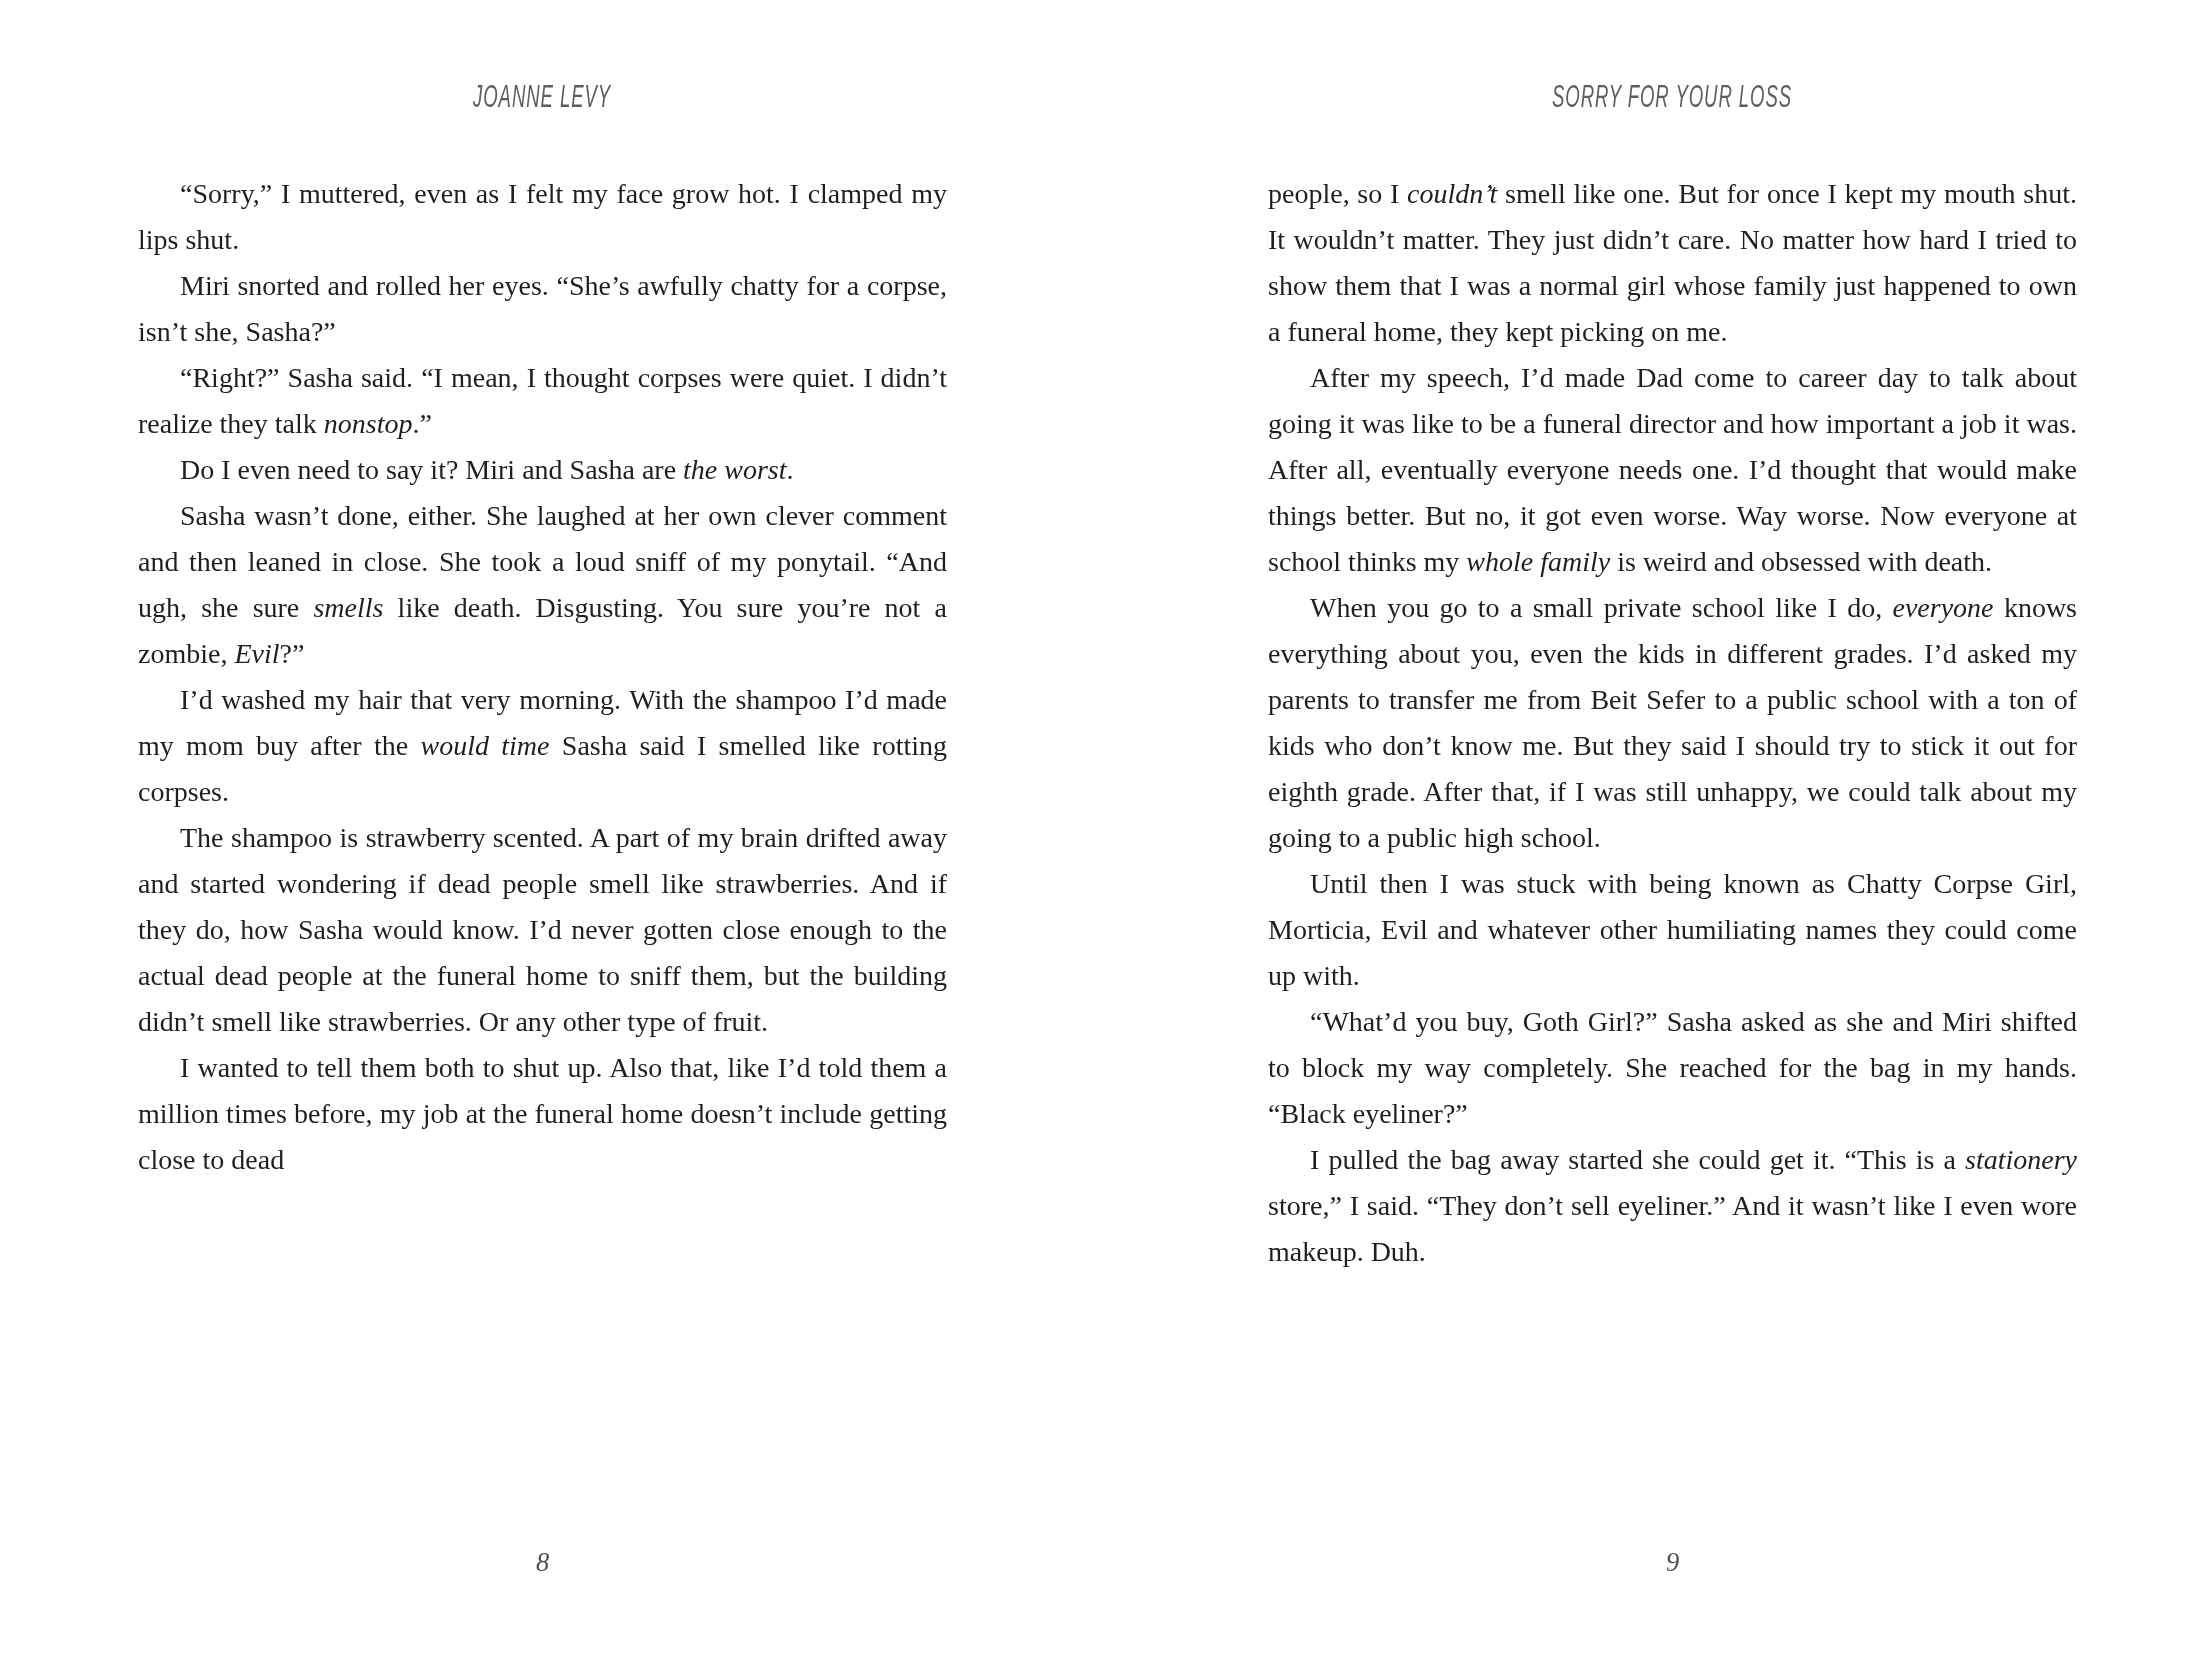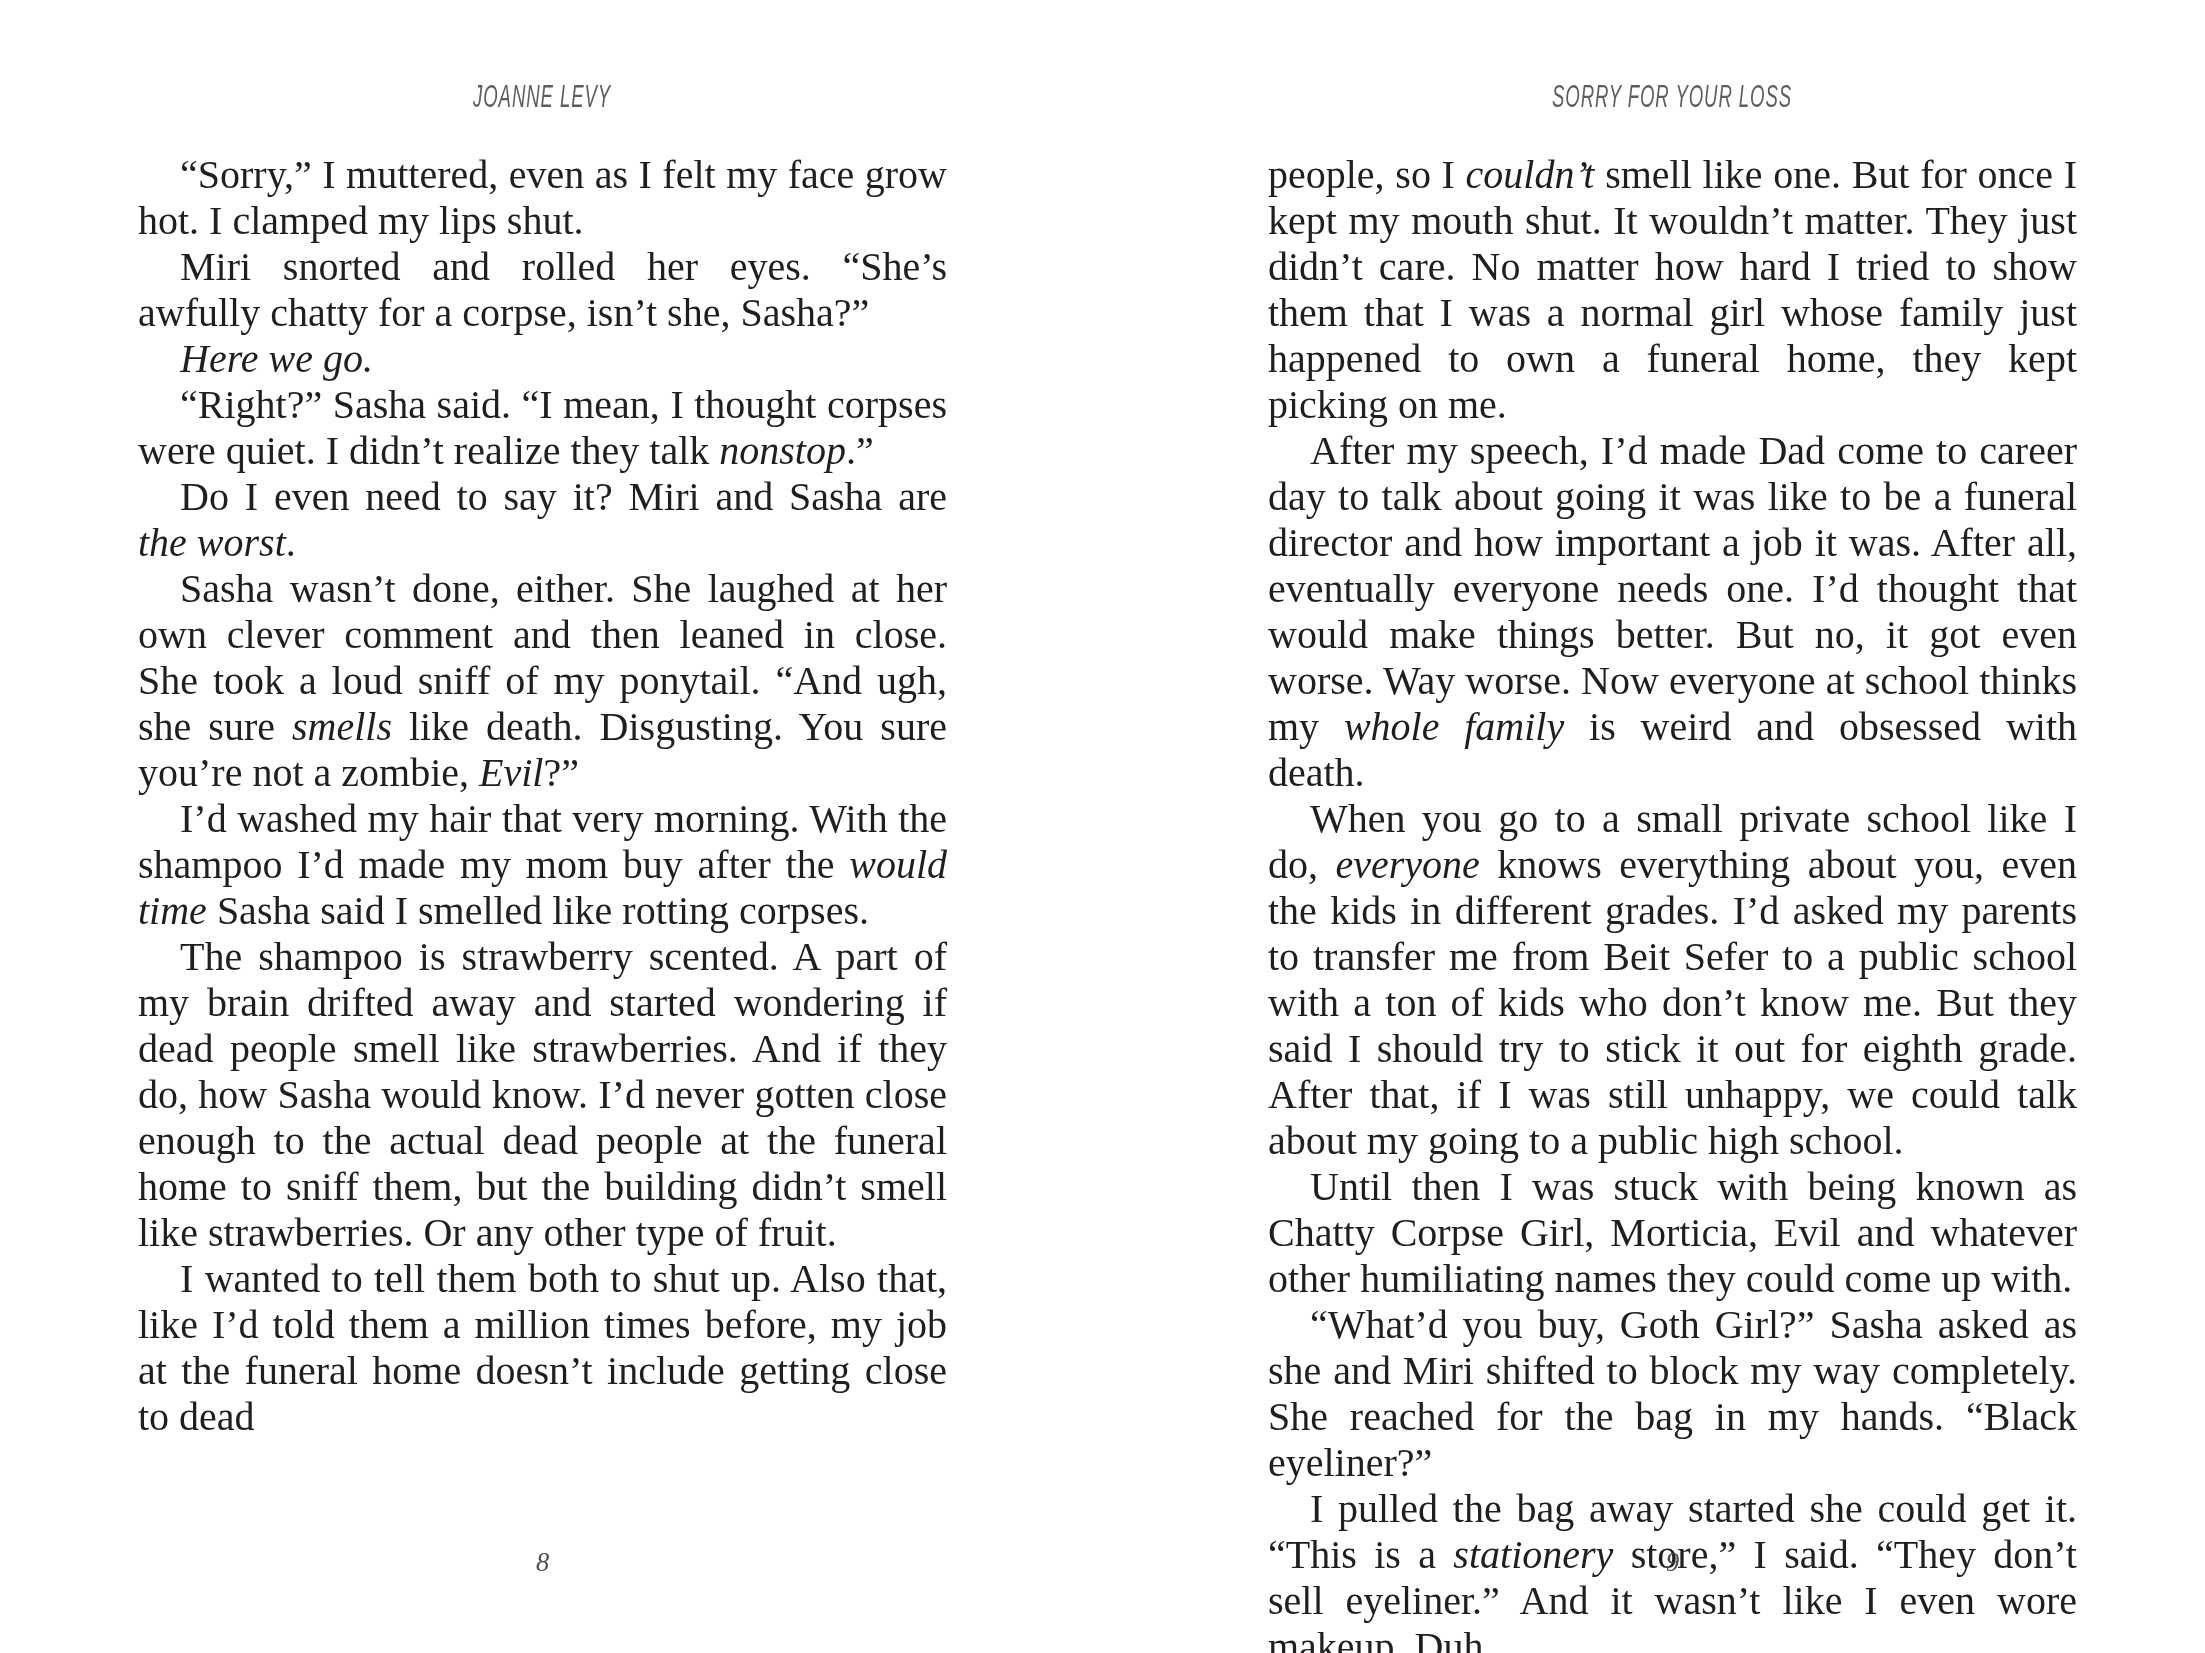--- a/index.html
+++ b/index.html
@@ -36,23 +36,23 @@
     font-style:italic;
     font-weight:400;
     font-size:31px;
     letter-spacing:1.5px;
     transform:scaleX(0.6);
     transform-origin:center;
   }
 
   .body-text{
     position:absolute;
-    top:152px;
+    top:171px;
     width:809px;
-    font-size:40px;
+    font-size:28px;
     line-height:46px;
     color:var(--text-color);
     text-align:justify;
   }
   .page.left .body-text{left:138px;}
   .page.right .body-text{left:165px;} 
   .body-text p{
     margin:0;
     text-indent:42px;
   }
@@ -77,21 +77,20 @@
 
 <div class="spread">
 
   <section class="page left">
     <header class="running-head">
       <span class="condensed">JOANNE LEVY</span>
     </header>
     <div class="body-text">
         <p><span>“Sorry,” I muttered, even as I felt my face grow hot. I clamped my lips shut.</span></p>
         <p><span>Miri snorted and rolled her eyes. “She’s awfully chatty for a corpse, isn’t she, Sasha?”</span></p>
-        <p><em>Here we go.</em></p>
         <p><span>“Right?” Sasha said. “I mean, I thought corpses were quiet. I didn’t realize they talk </span><em>nonstop</em><span>.”</span></p>
         <p><span>Do I even need to say it? Miri and Sasha are </span><em>the worst</em><span>.</span></p>
         <p><span>Sasha wasn’t done, either. She laughed at her own clever comment and then leaned in close. She took a loud sniff of my ponytail. “And ugh, she sure </span><em>smells</em><span> like death. Disgusting. You sure you’re not a zombie, </span><em>Evil</em><span>?”</span></p>
         <p><span>I’d washed my hair that very morning. With the shampoo I’d made my mom buy after the </span><em>would time</em><span> Sasha said I smelled like rotting corpses.</span></p>
         <p><span>The shampoo is strawberry scented. A part of my brain drifted away and started wondering if dead people smell like strawberries. And if they do, how Sasha would know. I’d never gotten close enough to the actual dead people at the funeral home to sniff them, but the building didn’t smell like strawberries. Or any other type of fruit.</span></p>
         <p><span>I wanted to tell them both to shut up. Also that, like I’d told them a million times before, my job at the funeral home doesn’t include getting close to dead</span></p>
       </div>
     <footer class="folio">8</footer>
   </section>
 

